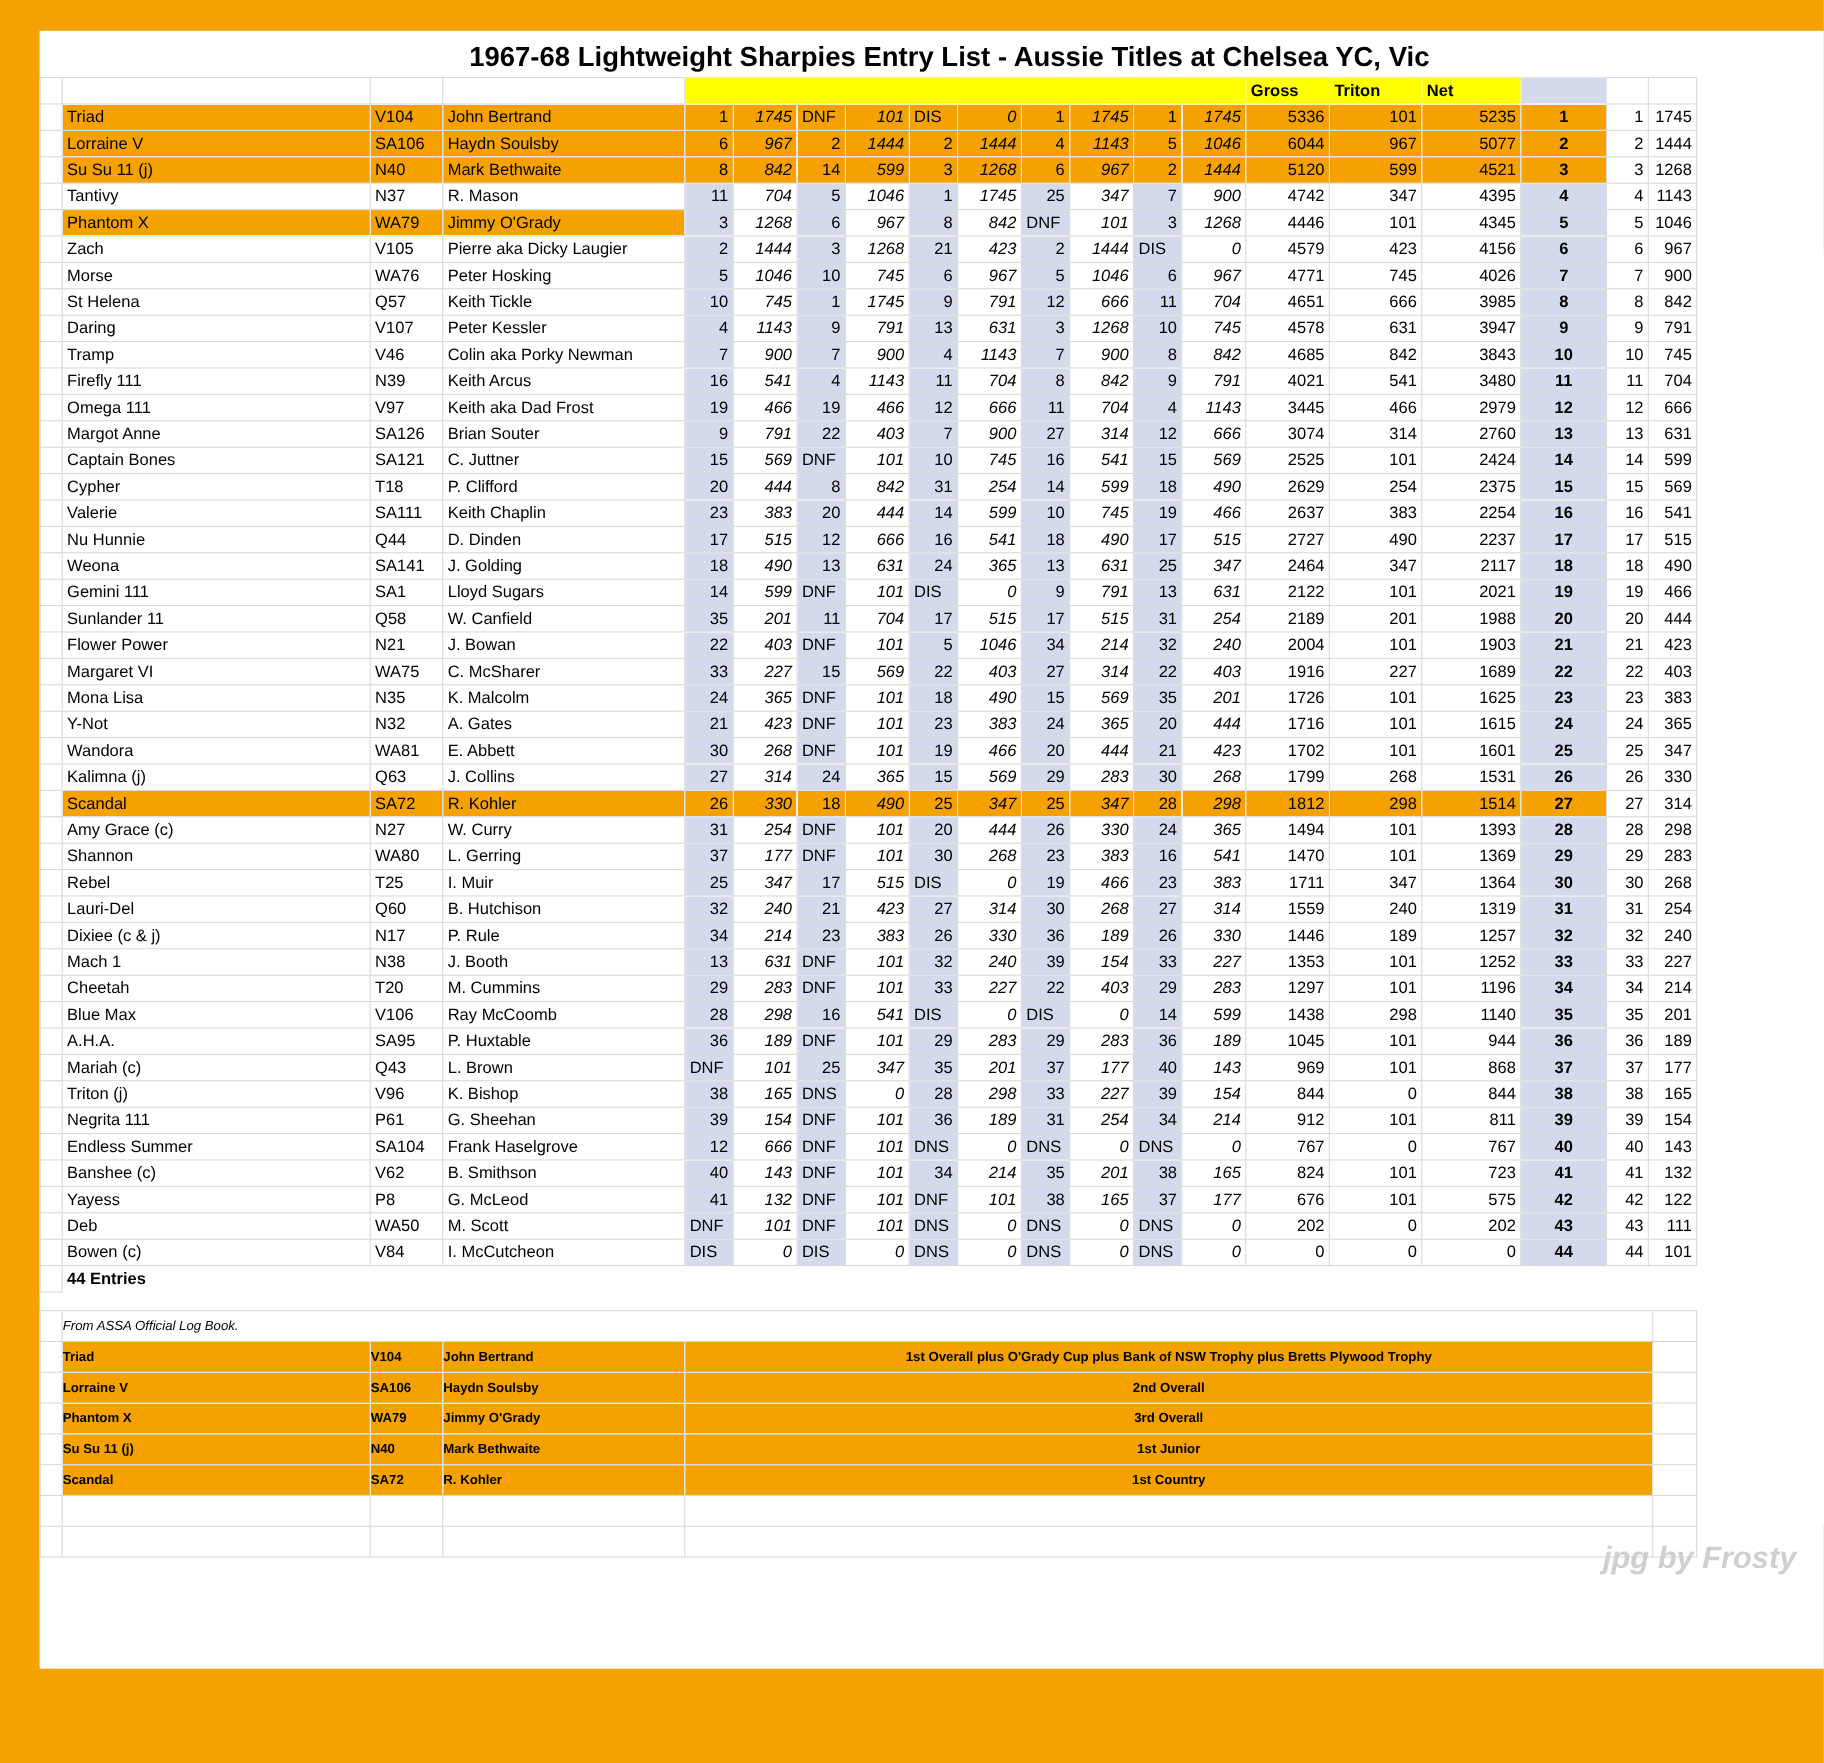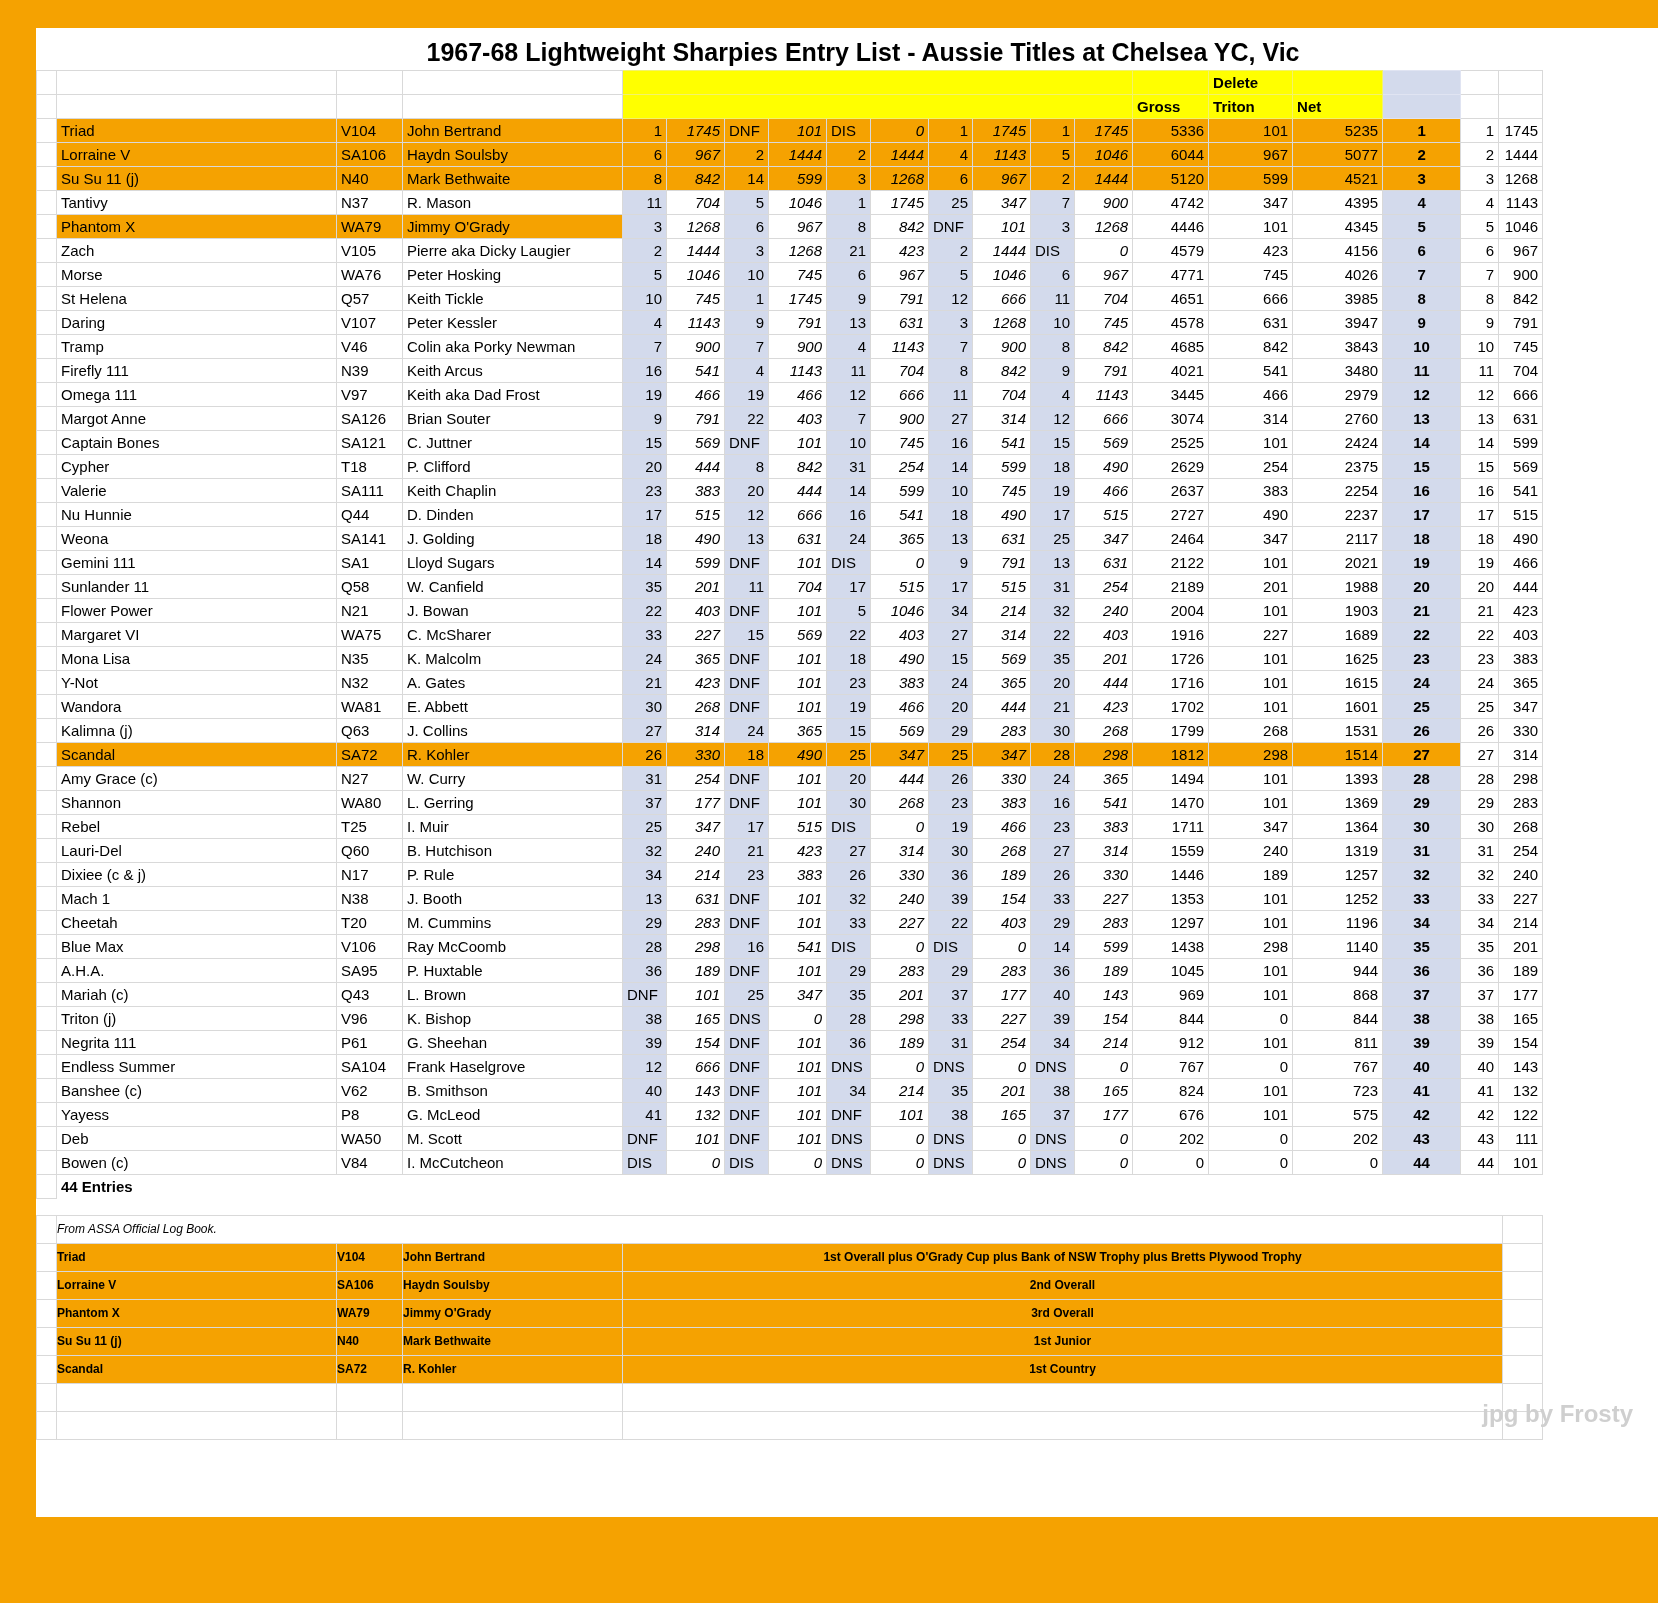--- a/index.html
+++ b/index.html
@@ -64,21 +64,21 @@
     height:27px;line-height:27px;font-size:12px;padding:0 0;
     border:1px solid var(--grid,#D9D9D9);
     white-space:nowrap;overflow:hidden;
   }
   .note{font-style:italic;text-align:left;}
   .aw{background:var(--accent,#F5A201);font-weight:bold;font-size:16px;text-align:left;}
   .award-text{text-align:center;font-size:17px;}
   .ghost td{background:#fff;}
   .watermark{
     position:absolute;top:1372px;right:57px;
-    font-size:24px;font-weight:bold;
+    font-size:28px;font-style:italic;font-weight:bold;
     color:var(--watermark,#CFCFCF);
   }
 </style>
 </head>
 <body>
 
 <div class="sheet">
 
   <div class="titlebar">
     <div class="title">1967-68 Lightweight Sharpies Entry List - Aussie Titles at Chelsea YC, Vic</div>
@@ -107,33 +107,20 @@
       <col style="width:38px">
         <col style="width:44px">
     </colgroup>
     <thead>
       <tr class="hr">
         <td class="lead"></td>
         <td></td>
         <td></td>
         <td></td>
         <td class="yel" colspan="10"></td>
-        <td class="yel"></td>
-        <td class="yel hlabel">Delete</td>
-        <td class="yel"></td>
-        <td class="plc-h"></td>
-        <td></td>
-        <td></td>
-      </tr>
-      <tr class="hr">
-        <td class="lead"></td>
-        <td></td>
-        <td></td>
-        <td></td>
-        <td class="yel" colspan="10"></td>
         <td class="yel hlabel">Gross</td>
         <td class="yel hlabel">Triton</td>
         <td class="yel hlabel">Net</td>
         <td class="plc-h"></td>
         <td></td>
         <td></td>
       </tr>
     </thead>
     <tbody>
         <tr>

